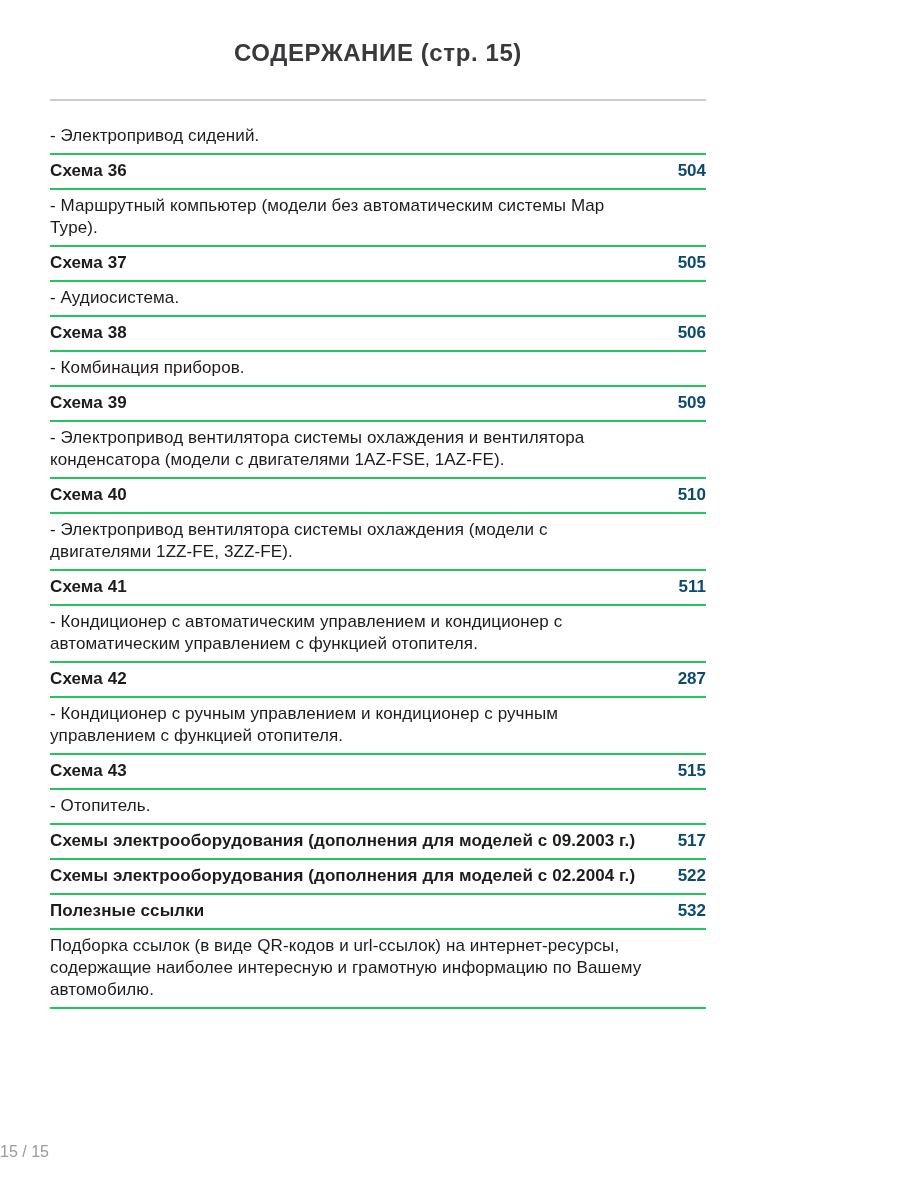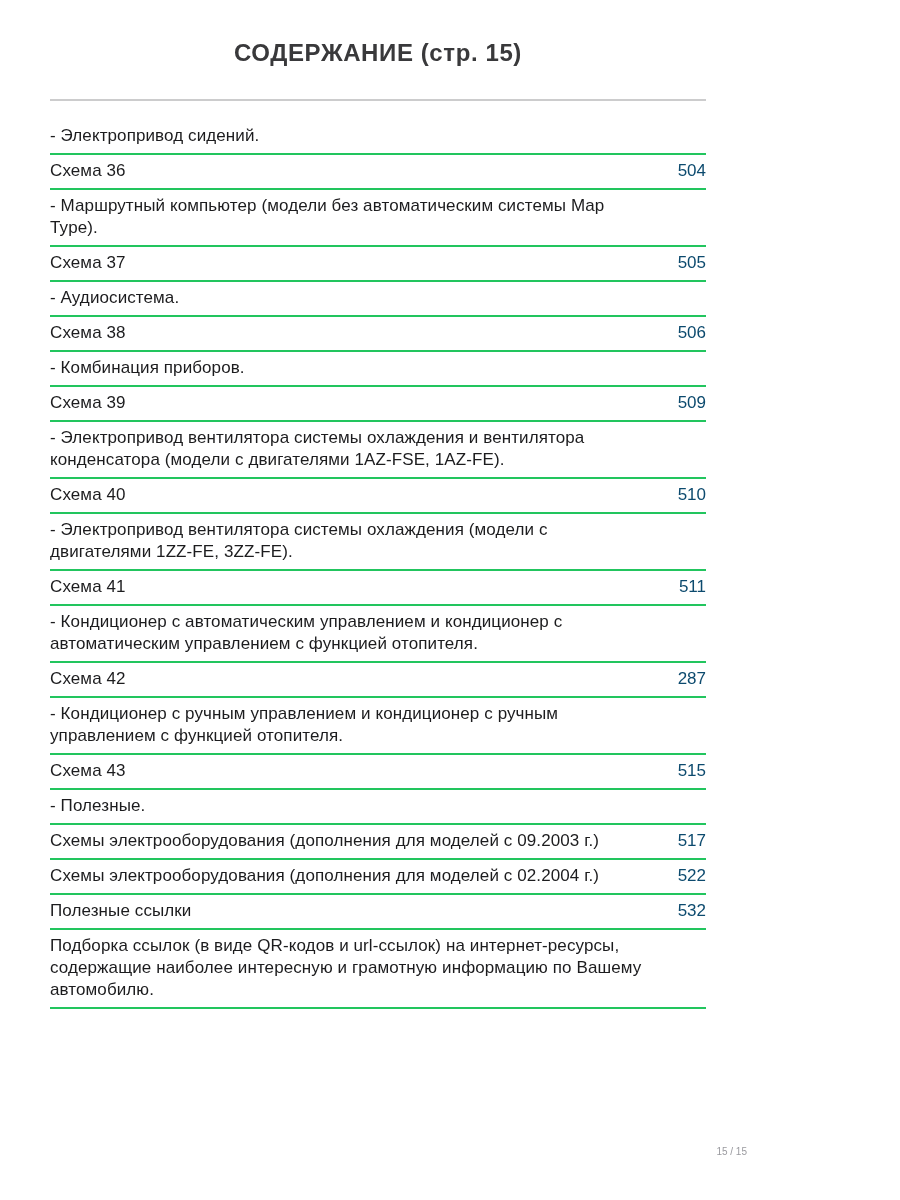--- a/index.html
+++ b/index.html
@@ -29,34 +29,34 @@
     display: flex;
     justify-content: space-between;
     align-items: flex-start;
     gap: 30px;
     padding: 5px 0 6px;
     border-bottom: 2px solid #22c55e;
     font-size: 17px;
     line-height: 22px;
     cursor: default;
   }
-  .toc-row.link { cursor: pointer; }
+  .toc-row.link { cursor: pointer; font-weight: bold; }
   .toc-row .label { color: #1c1c1e; letter-spacing: 0.1px; }
   .toc-row .pagenum {
     color: #0c4a6e;
     flex: none;
     min-width: 34px;
     text-align: right;
   }
   footer {
     position: absolute;
-    left: 0; right: 9px;
+    left: 0; right: 16px;
     top: 1143px;
-    text-align: right;
-    font-size: 10px;
+    text-align: left;
+    font-size: 16px;
     line-height: 18px;
     color: #9a9a9f;
   }
 </style>
 </head>
 <body>
 
 <div class="page">
 
   <header>
@@ -123,21 +123,21 @@
       </div>
       <div class="toc-row desc">
         <span class="label">- Кондиционер с ручным управлением и кондиционер с ручным управлением с функцией отопителя.</span>
         <span class="pagenum"></span>
       </div>
       <div class="toc-row link">
         <span class="label">Схема 43</span>
         <span class="pagenum">515</span>
       </div>
       <div class="toc-row desc">
-        <span class="label">- Полезные.</span>
+        <span class="label">- Отопитель.</span>
         <span class="pagenum"></span>
       </div>
       <div class="toc-row link">
         <span class="label">Схемы электрооборудования (дополнения для моделей с 09.2003 г.)</span>
         <span class="pagenum">517</span>
       </div>
       <div class="toc-row link">
         <span class="label">Схемы электрооборудования (дополнения для моделей с 02.2004 г.)</span>
         <span class="pagenum">522</span>
       </div>

